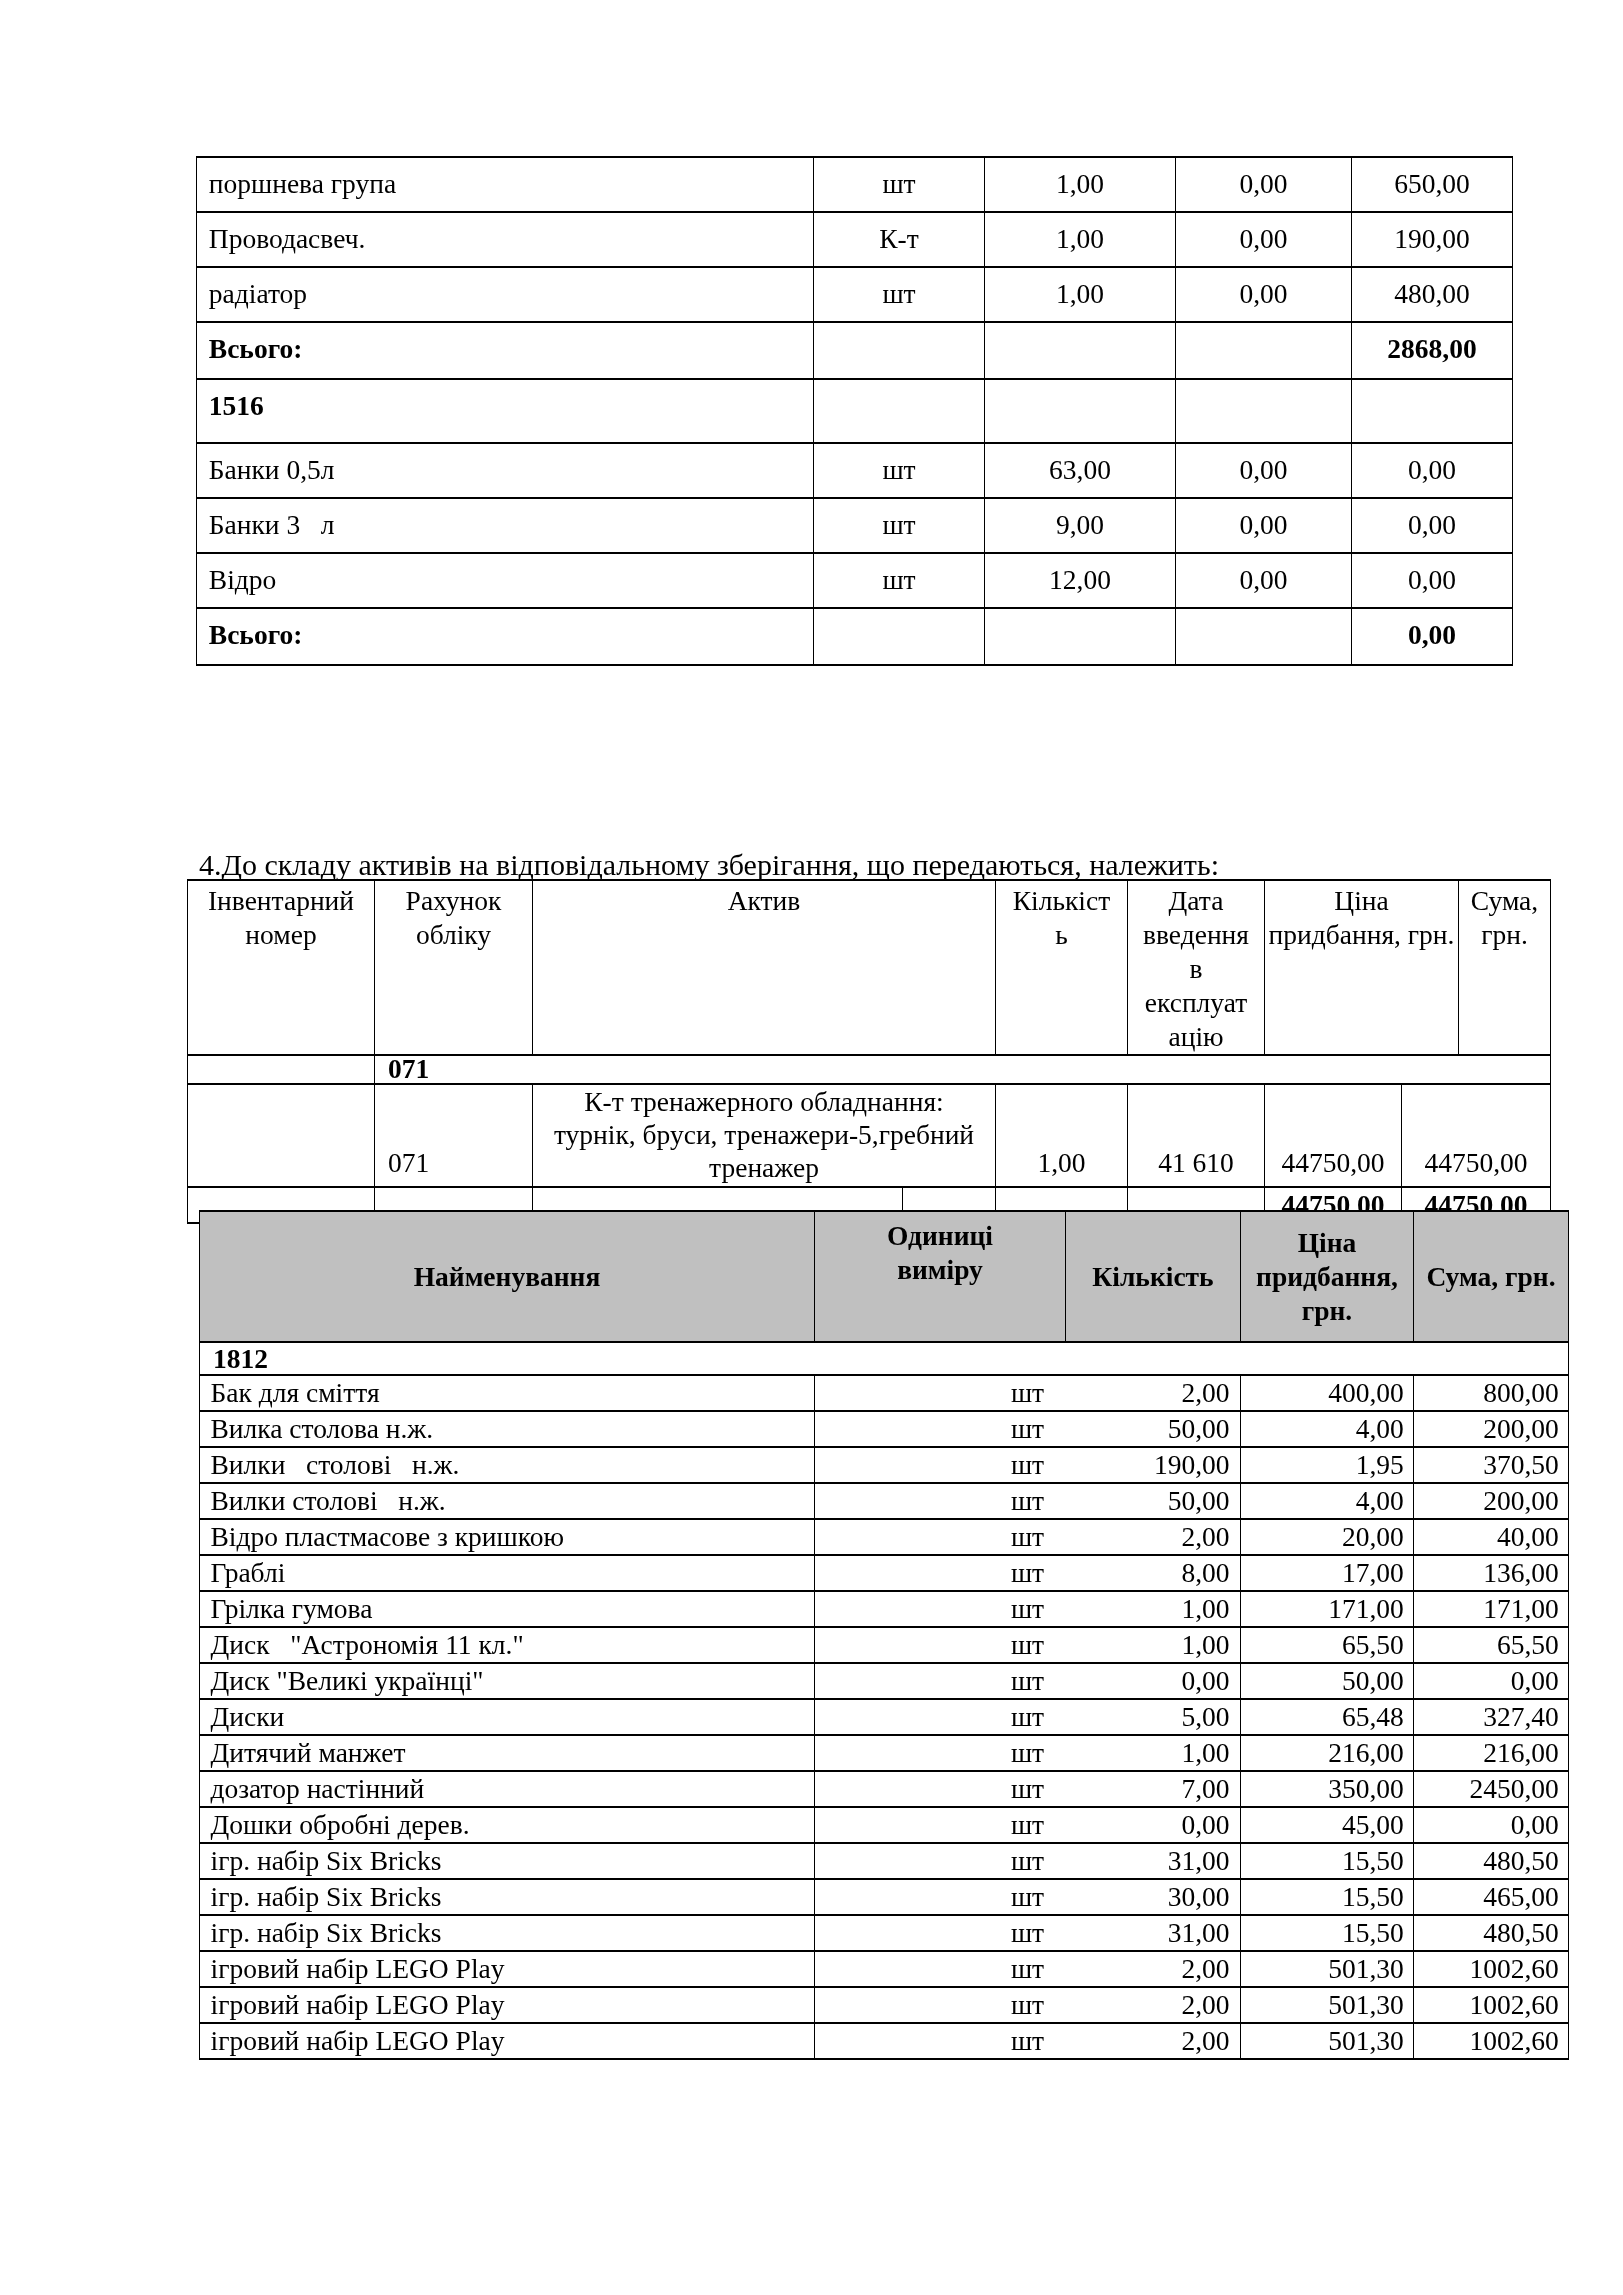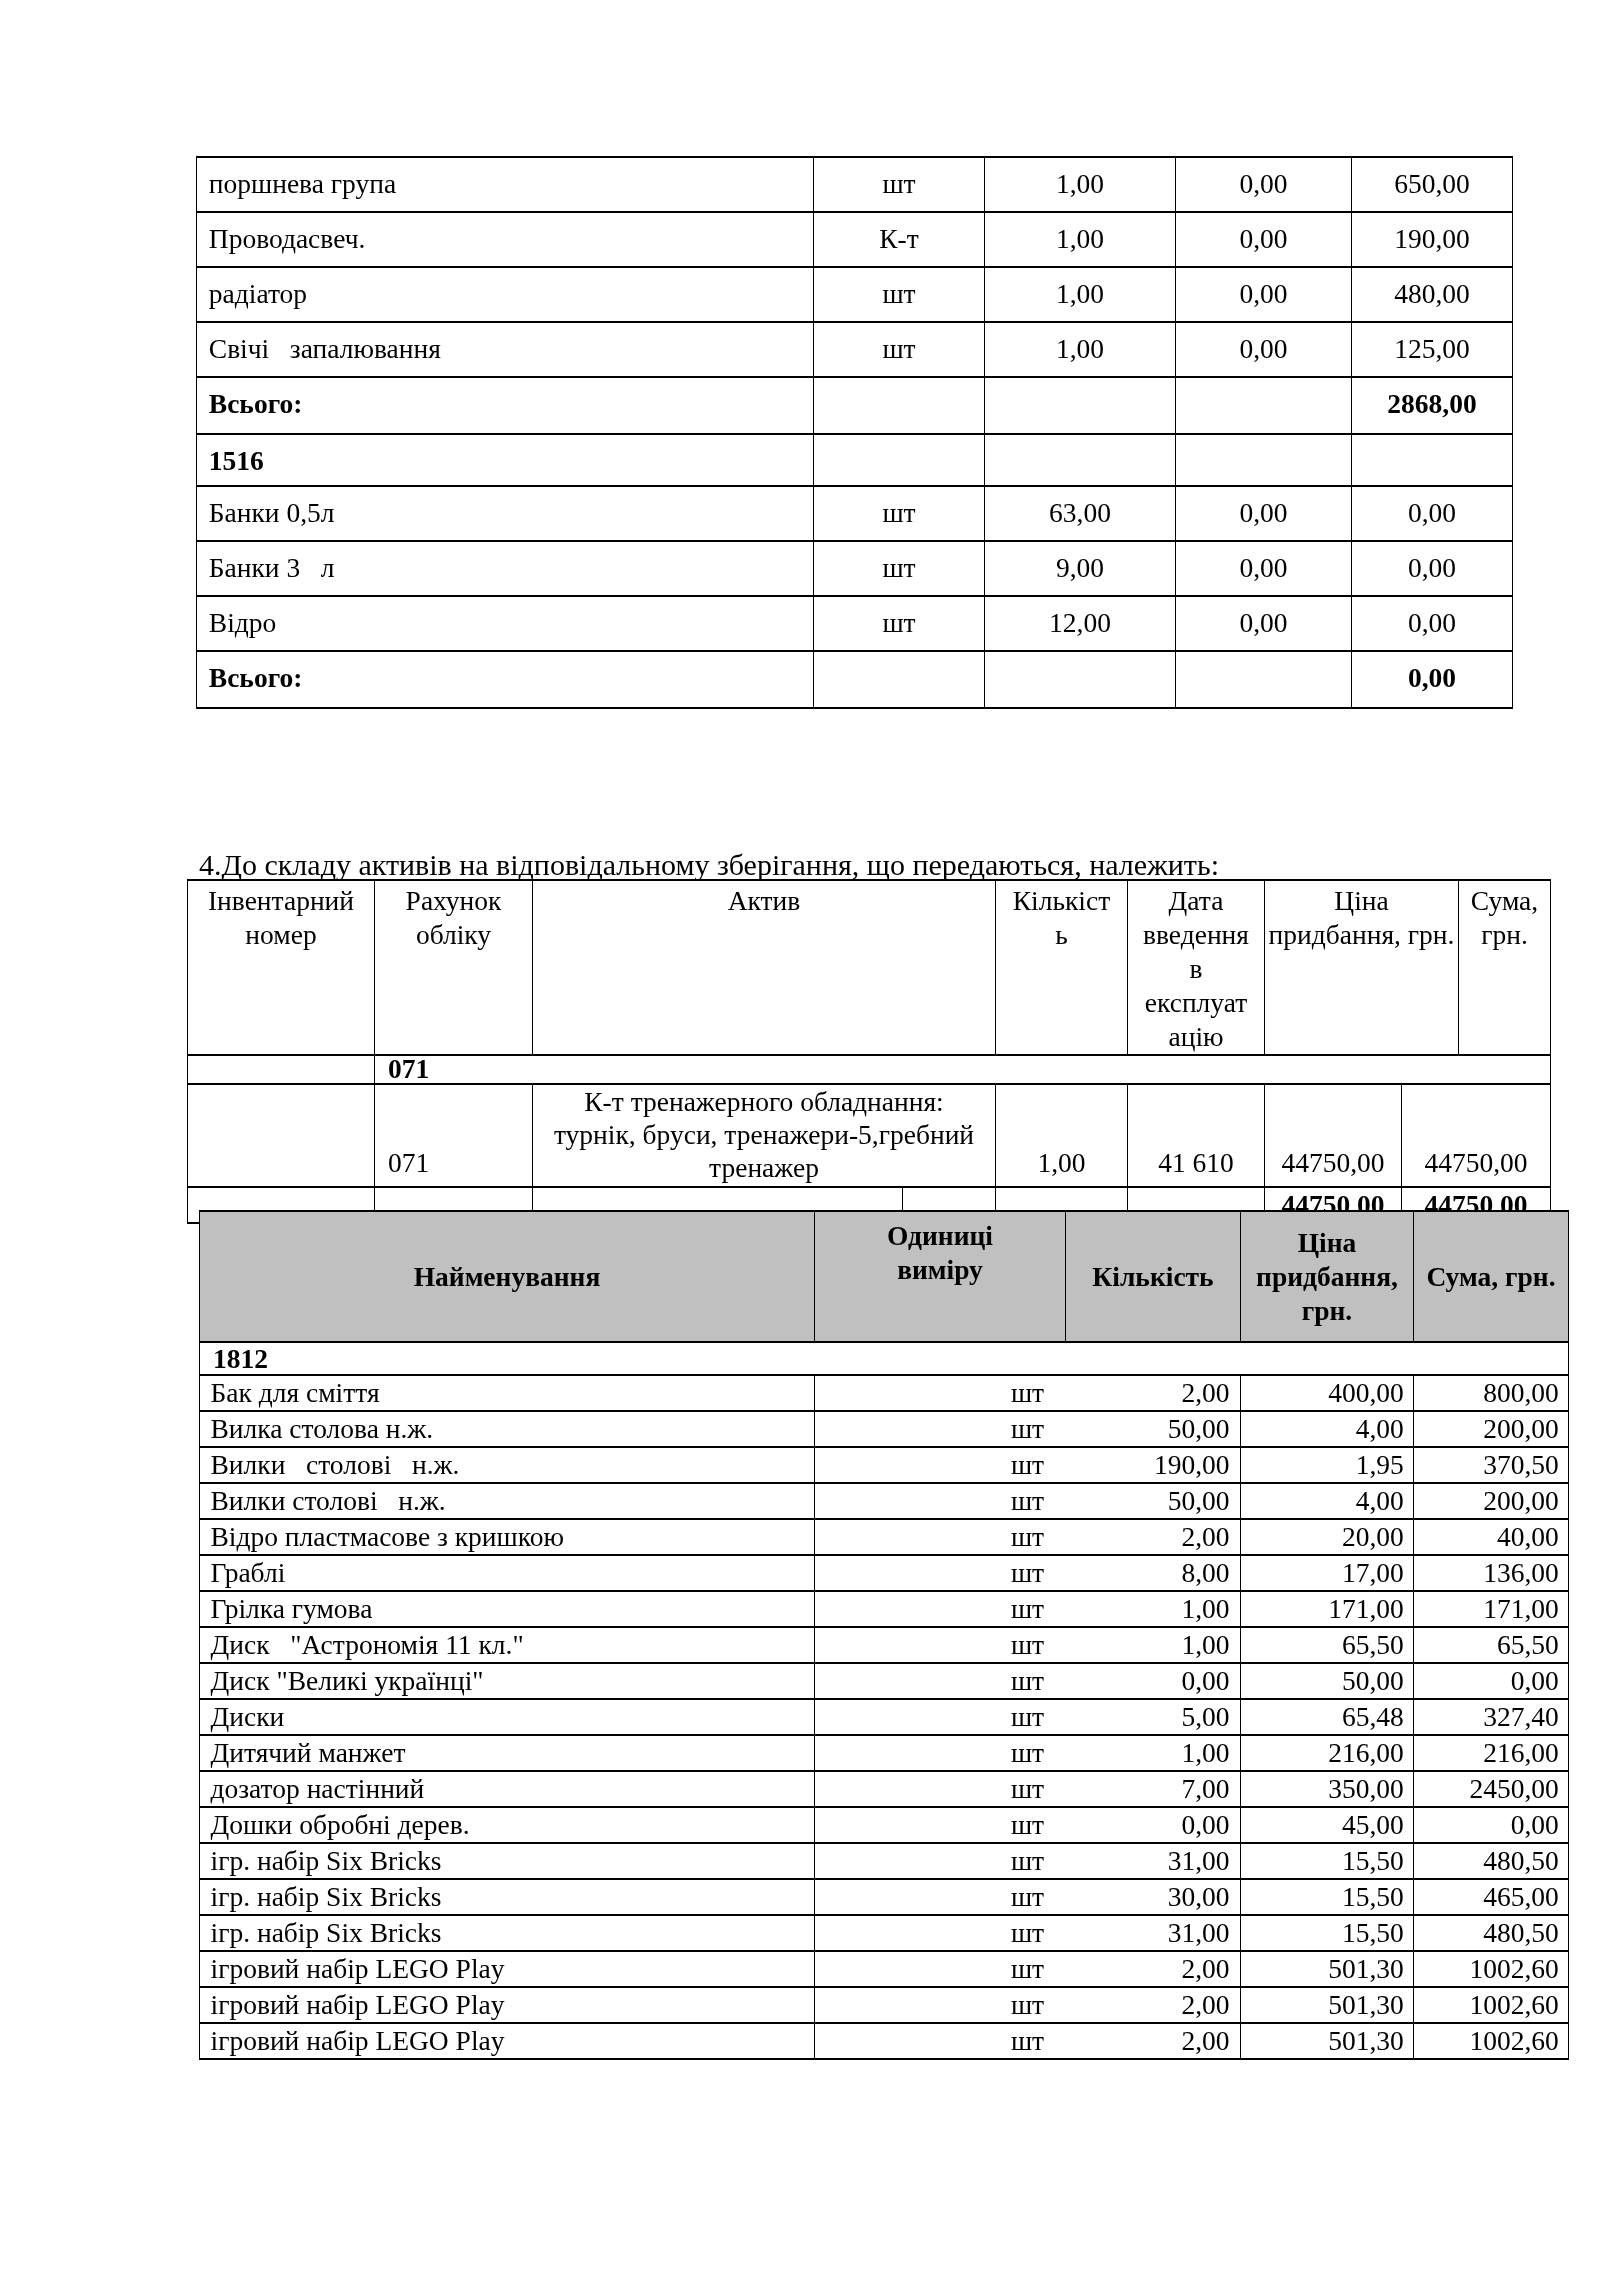--- a/index.html
+++ b/index.html
@@ -16,21 +16,21 @@
     border-top:2.6px solid #000;border-bottom:2.6px solid #000;
     padding:0;overflow:hidden;
   }
 
   
   #t1{left:196px;top:156px;width:1316px;font-size:27.5px;line-height:33px;}
   #t1 td{vertical-align:top;text-align:center;padding-top:9.2px;}
   #t1 td.name{text-align:left;padding-left:11.8px;white-space:pre-wrap;}
   #t1 tr.item{height:55px;}
   #t1 tr.total{height:57px;}
-  #t1 tr.section{height:52px;}
+  #t1 tr.section{height:64px;}
 
   .b{font-weight:bold;}
 
   
   .para{
     position:absolute;left:199px;top:817px;width:1309px;
     font-size:30px;line-height:35px;
   }
 
   
@@ -91,27 +91,20 @@
           <td>1,00</td>
           <td>0,00</td>
           <td>190,00</td>
         </tr>
         <tr class="item">
           <td class="name">радіатор</td>
           <td>шт</td>
           <td>1,00</td>
           <td>0,00</td>
           <td>480,00</td>
-        </tr>
-        <tr class="item">
-          <td class="name">Свічі   запалювання</td>
-          <td>шт</td>
-          <td>1,00</td>
-          <td>0,00</td>
-          <td>125,00</td>
         </tr>
         <tr class="total">
           <td class="name b">Всього:</td>
           <td></td>
           <td></td>
           <td></td>
           <td class="b">2868,00</td>
         </tr>
         <tr class="section">
           <td class="name b">1516</td>

